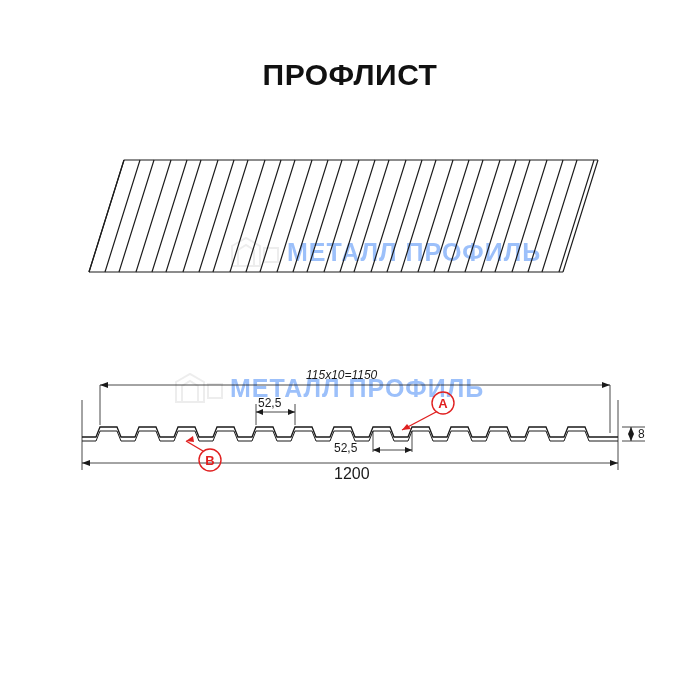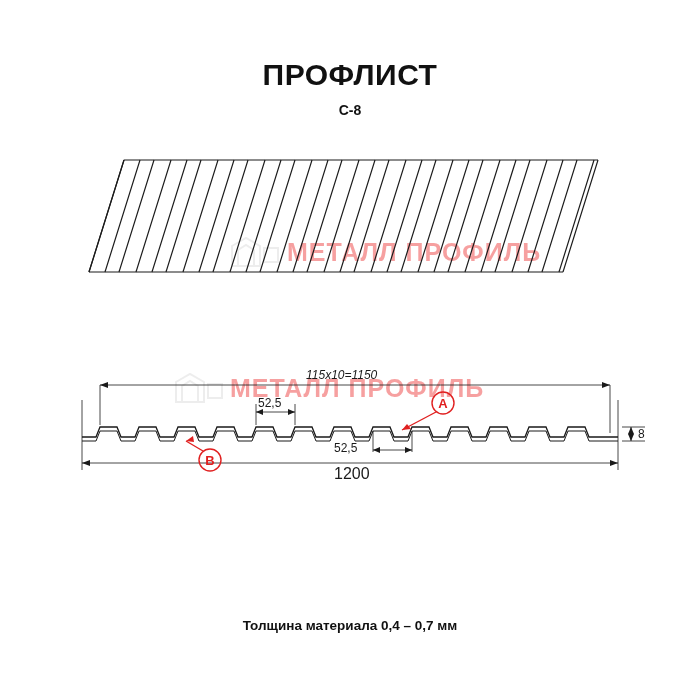--- a/index.html
+++ b/index.html
@@ -58,34 +58,33 @@
   }
   .wm {
     position: absolute;
     pointer-events: none;
     opacity: 0.5;
   }
   .wm-text {
     font-family: "Liberation Sans", sans-serif;
     font-size: 25px;
     font-weight: bold;
-    color: #ef4444;
+    color: #3b82f6;
     letter-spacing: 1px;
     white-space: nowrap;
   }
   .wm1 { top: 232px; left: 224px; }
   .wm2 { top: 368px; left: 168px; }
 </style>
 </head>
 <body>
 
 <div class="page">
 
   <div class="title">ПРОФЛИСТ</div>
-  <div class="subtitle">С-8</div>
 
   <div class="wm wm1">
     <svg width="300" height="46" viewBox="0 0 300 46" xmlns="http://www.w3.org/2000/svg">
       <g fill="none" stroke="#dcdcdc" stroke-width="2">
         <path d="M8 34 L8 14 L22 6 L36 14 L36 34 Z"></path>
         <path d="M14 34 L14 18 L22 13 L30 18 L30 34"></path>
         <path d="M40 16 L54 16 L54 30 L40 30 Z"></path>
       </g>
     </svg>
   </div>
@@ -246,15 +245,14 @@
     </g>
     <text x="210" y="465" text-anchor="middle" font-family="Liberation Sans, sans-serif" font-size="13" font-weight="bold" fill="#e02020">B</text>
   </svg>
 
   <div style="position:absolute; left:306px; top:368px; font-size:12px;font-style:italic;">115x10=1150</div>
   <div style="position:absolute; left:258px; top:396px; font-size:12px;">52,5</div>
   <div style="position:absolute; left:334px; top:441px; font-size:12px;">52,5</div>
   <div style="position:absolute; left:334px; top:465px; font-size:16px;">1200</div>
   <div style="position:absolute; left:638px; top:427px; font-size:12px;">8</div>
 
-  <div class="footer-note">Толщина материала 0,4 – 0,7 мм</div>
 
 </div>
 
 </body></html>

